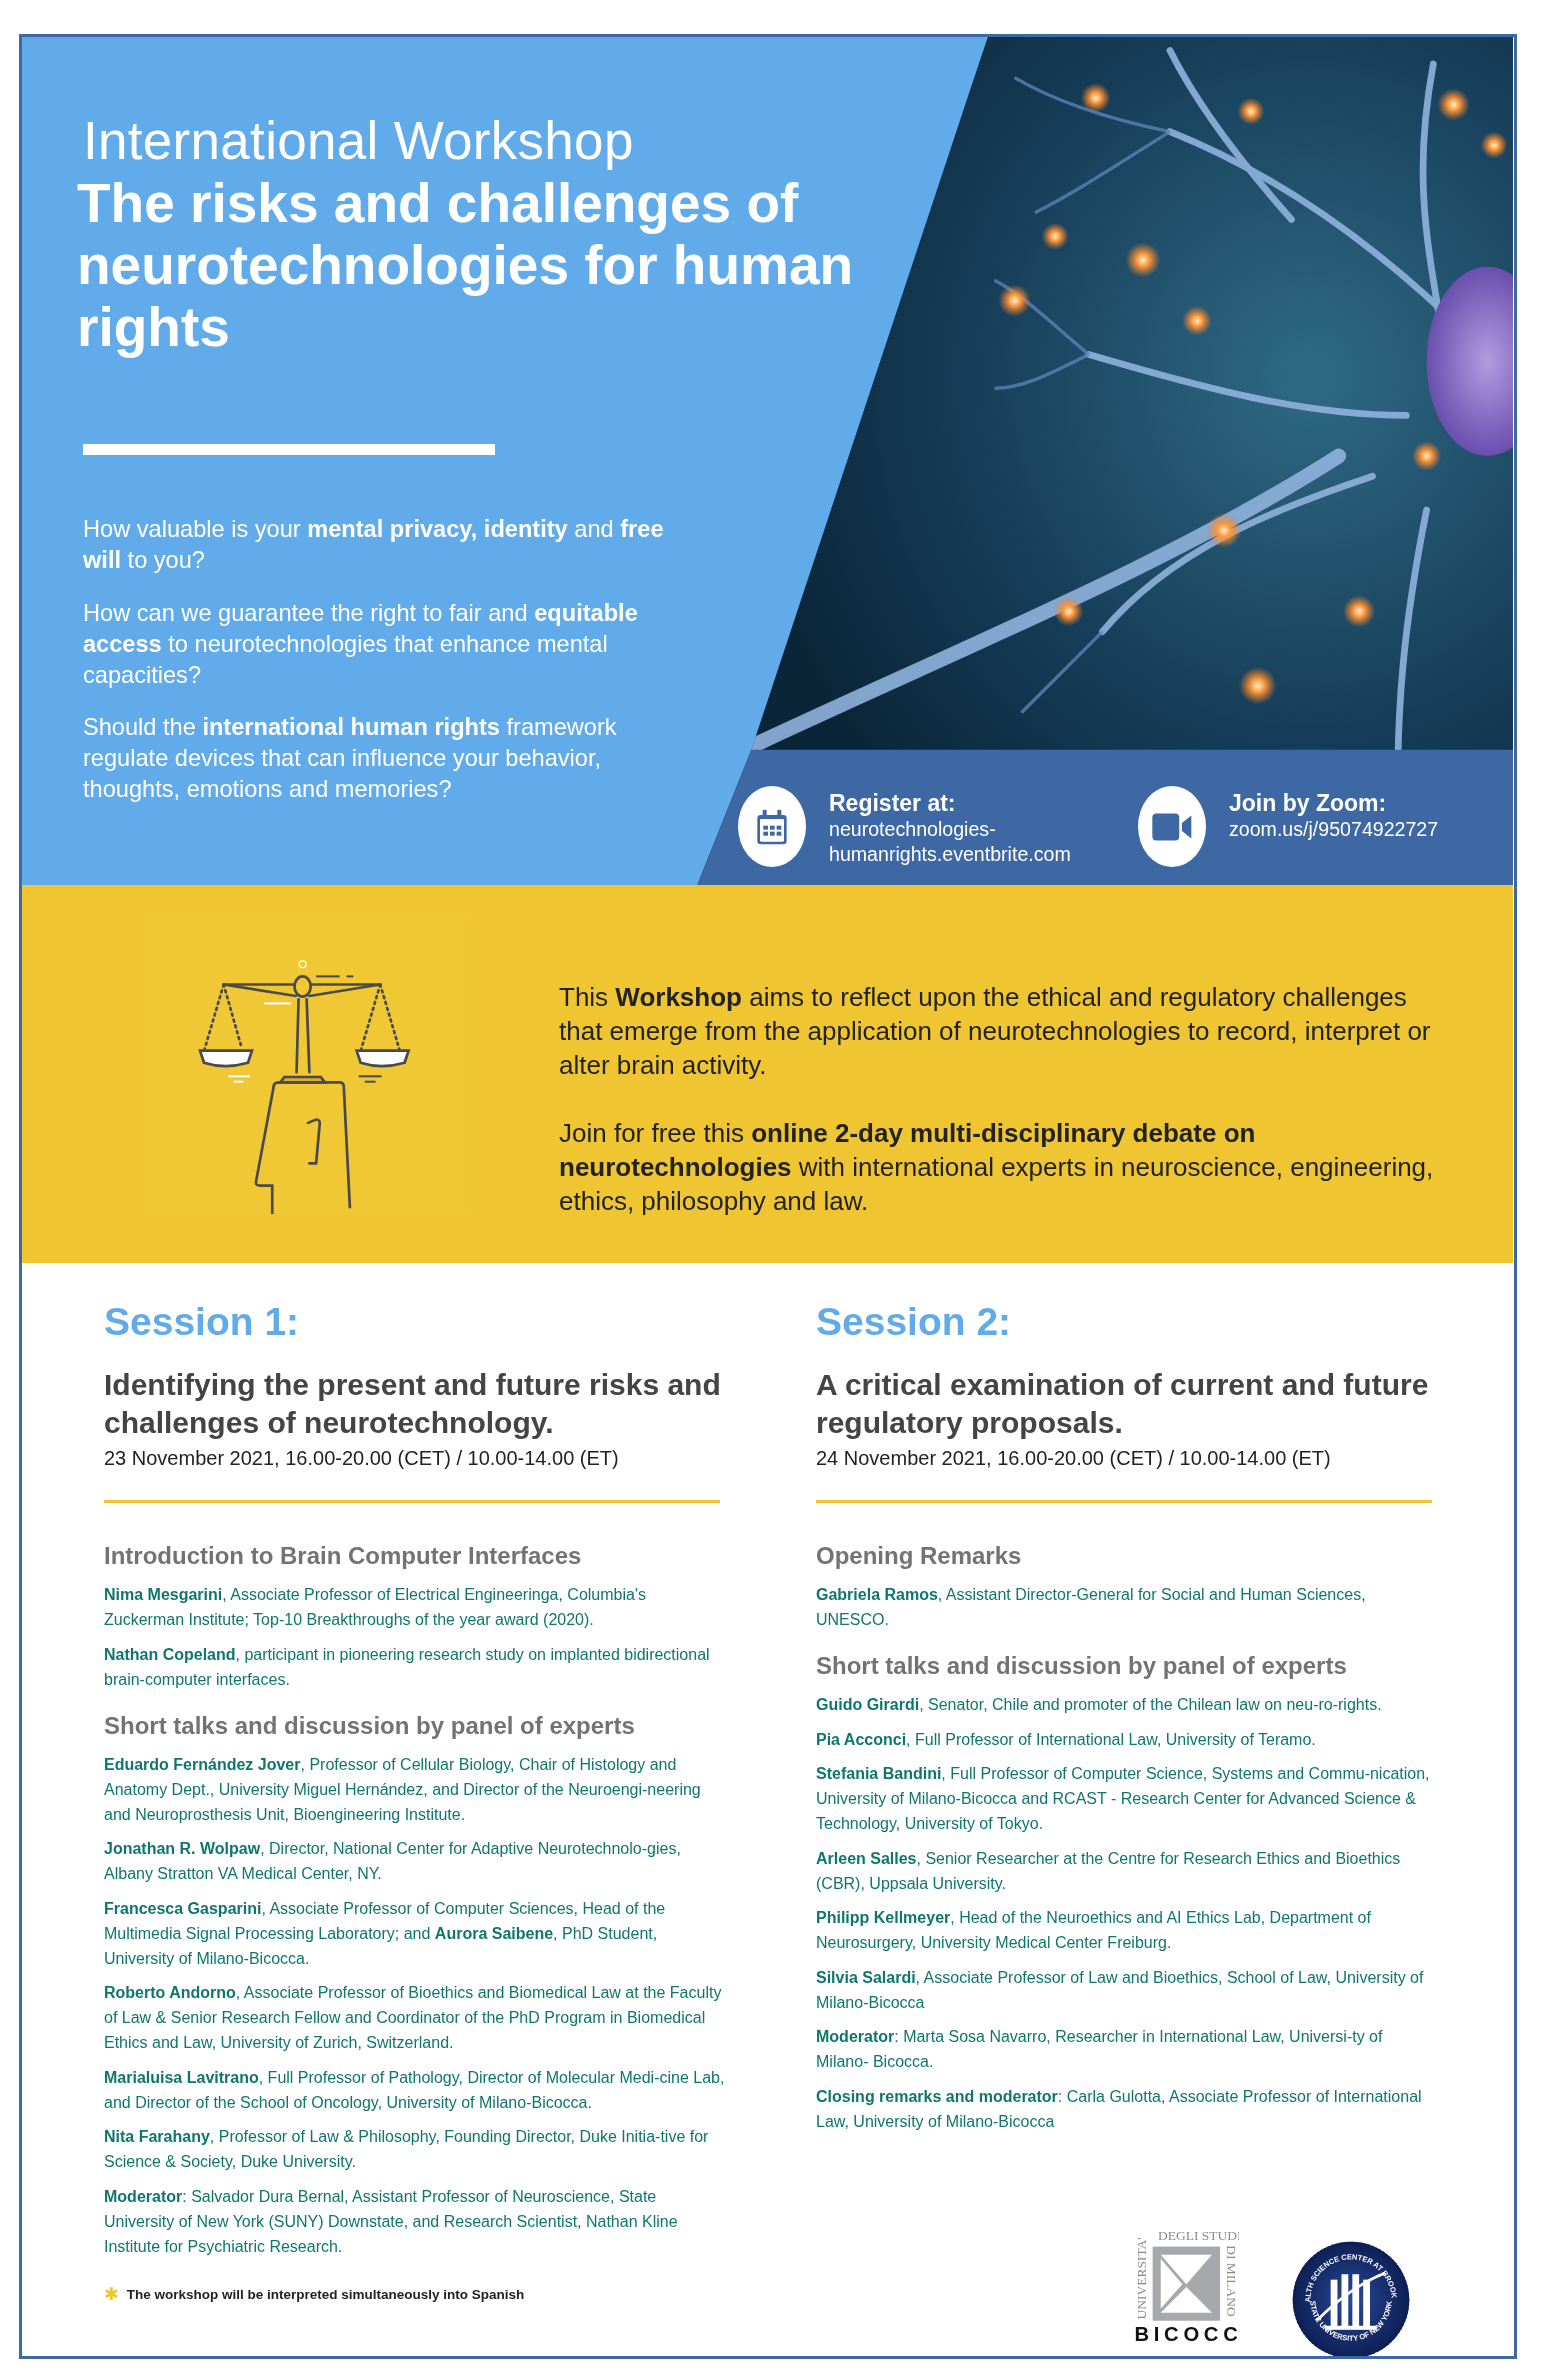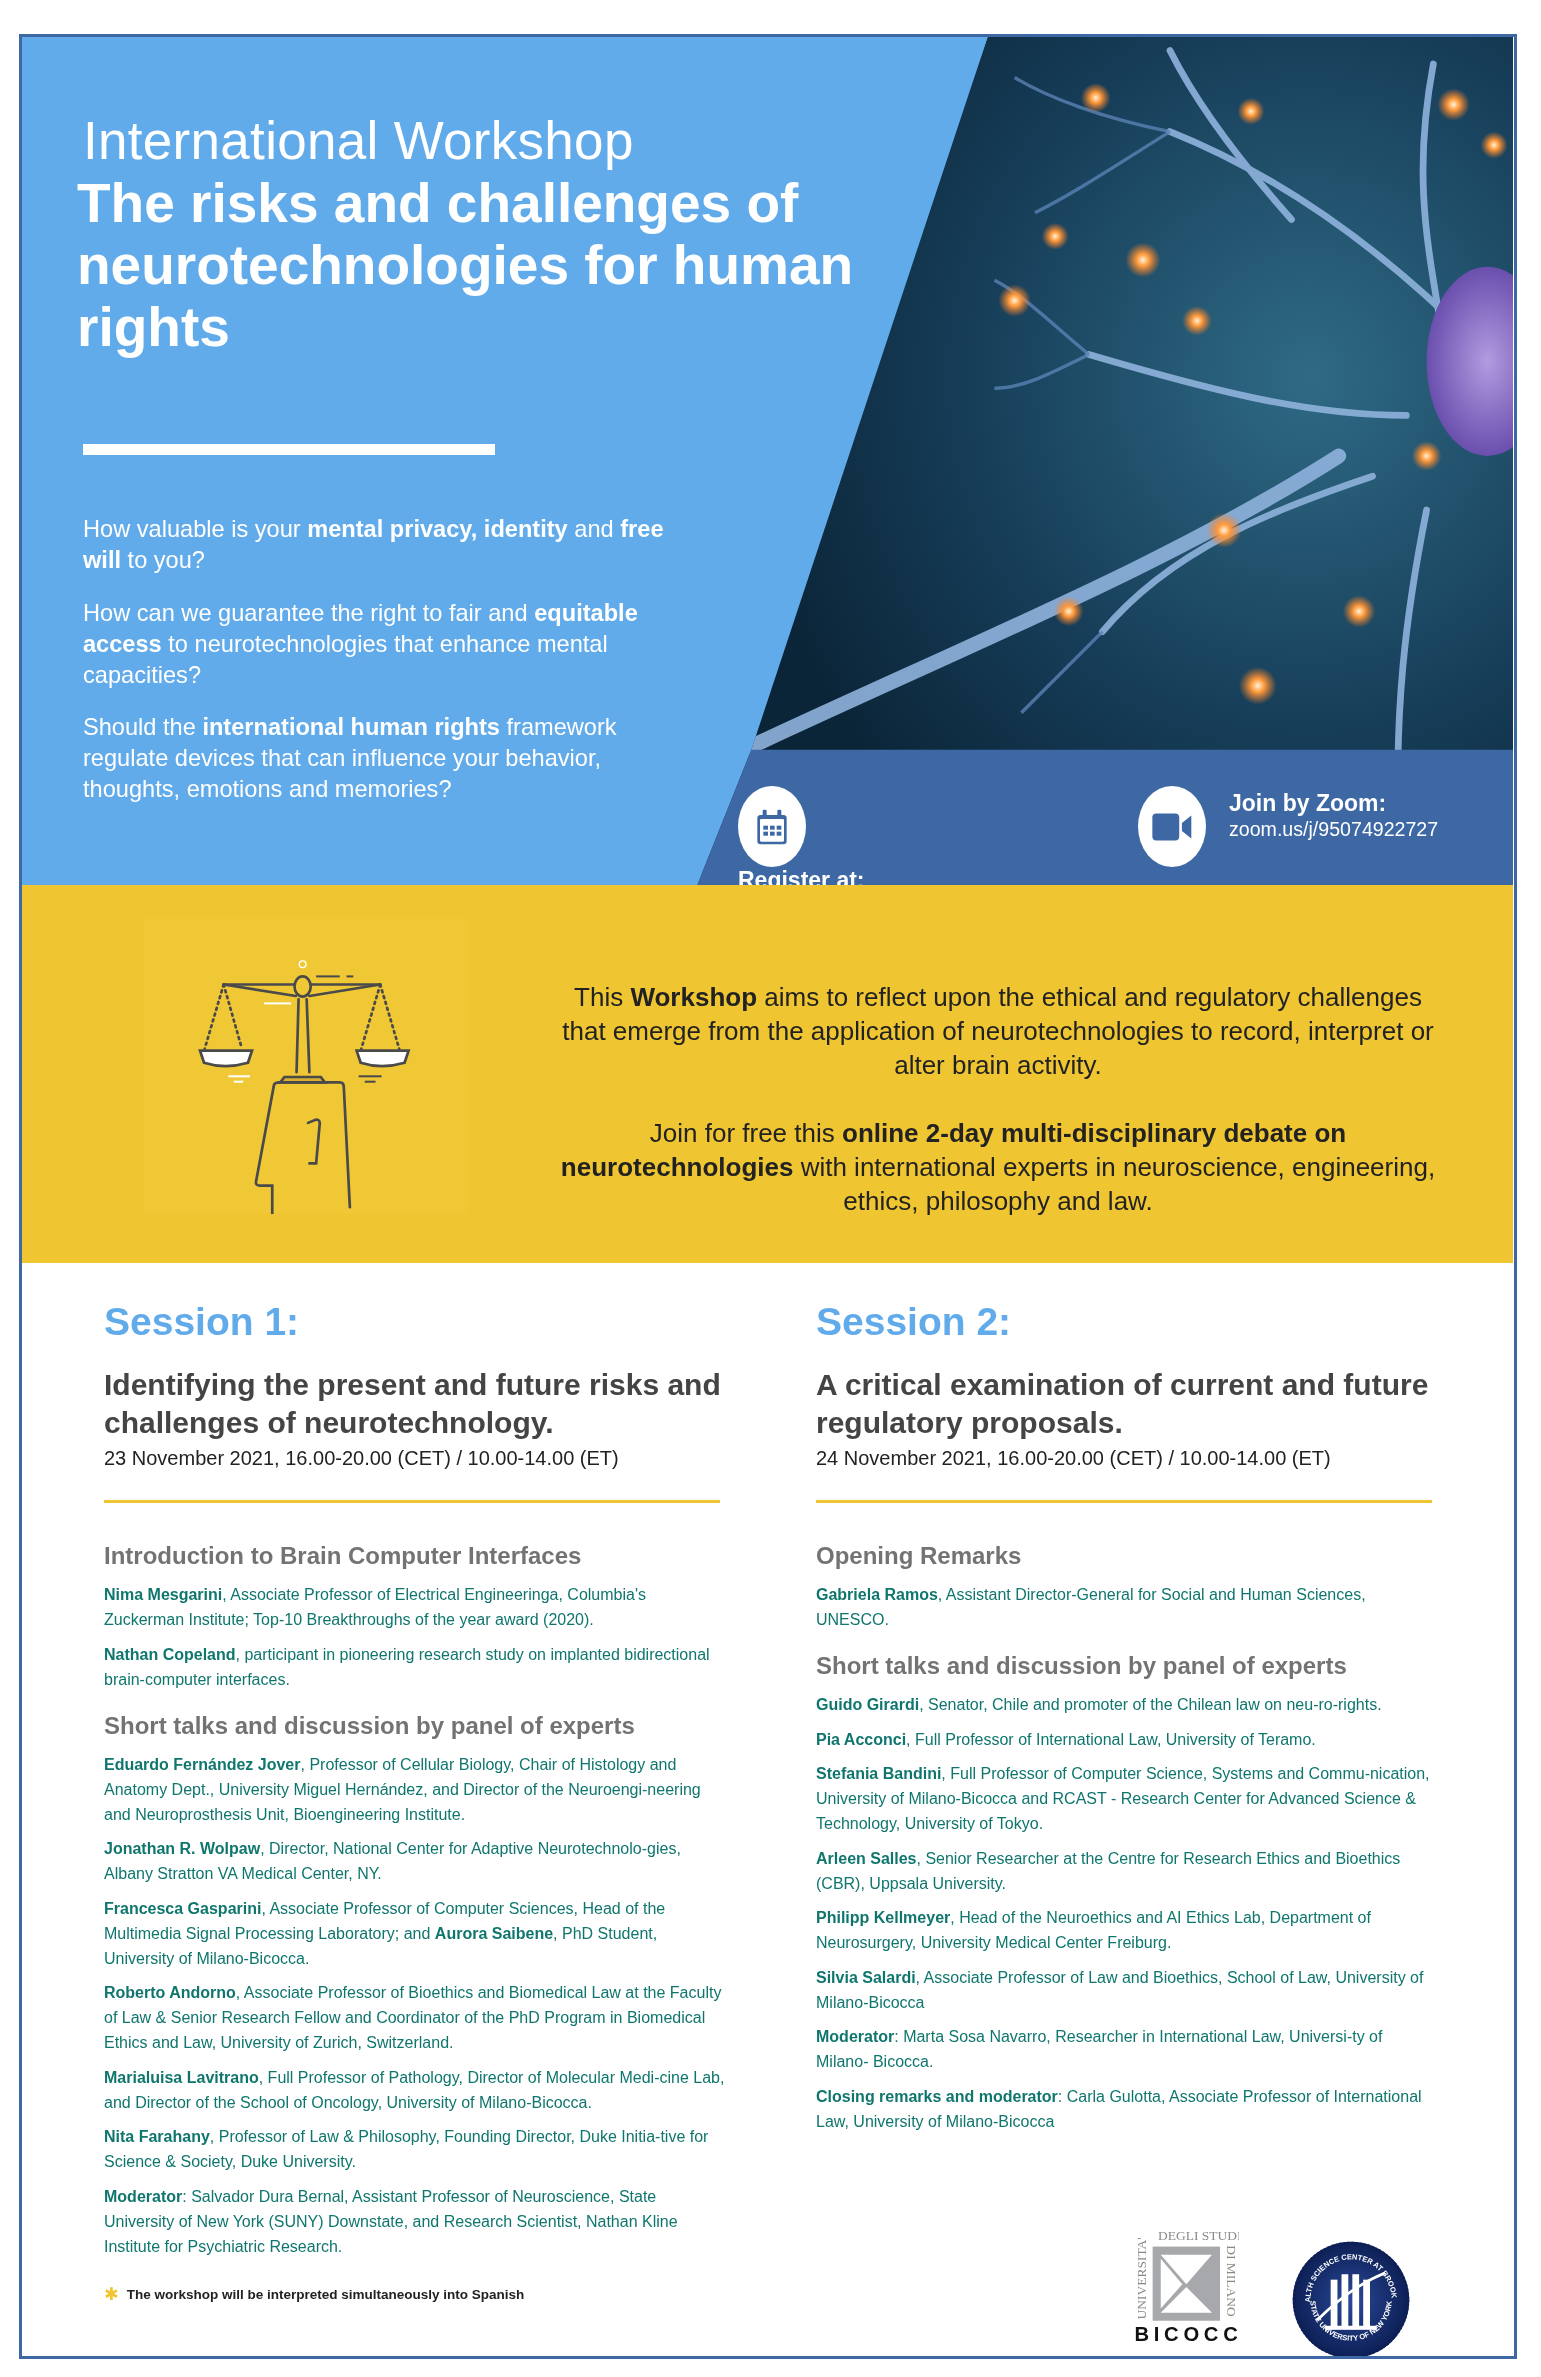--- a/index.html
+++ b/index.html
@@ -43,21 +43,21 @@
     .date-time { margin-top: 9.5px; font-size: 20px; font-weight: bold; }
     .reg-item { position: absolute; top: 753px; display: flex; align-items: flex-start; color: #fff; }
     .reg-circle {
       width: 68px; height: 81px; border-radius: 50%; background: #fff;
       display: flex; align-items: center; justify-content: center; margin-right: 23px; margin-top: -4px;
     }
     .reg-label { font-size: 23px; font-weight: bold; line-height: 27px; }
     .reg-value { font-size: 19.6px; line-height: 25px; }
     
     .yellow {
-      position: absolute; left: 0; top: 848px; width: 1491px; height: 378px; background: #efc631; text-align: center;
+      position: absolute; left: 0; top: 848px; width: 1491px; height: 378px; background: #efc631;
     }
     .illus { position: absolute; left: 122px; top: 32px; width: 324px; height: 297px; background: #f0c836; }
     .about { position: absolute; left: 537px; top: 95px; width: 878px; font-size: 26px; line-height: 34px; color: #222; }
     .about p { margin: 0 0 34px 0; }
     
     .session { position: absolute; top: 1263px; width: 621px; }
     .s1 { left: 82px; } .s2 { left: 794px; }
     .s-head { font-size: 39px; font-weight: bold; color: #62abeb; }
     .s-sub { margin-top: 22px; font-size: 30px; line-height: 38px; font-weight: bold; color: #444; }
     .s-date { margin-top: 5.4px; font-size: 20px; color: #222; }
@@ -138,21 +138,21 @@
     <div class="title">The risks and challenges of neurotechnologies for human rights</div>
     <div class="title-rule"></div>
 
     <div class="questions">
       <p><span>How valuable is your </span><b>mental privacy, identity</b><span> and </span><b>free will</b><span> to you?</span></p>
       <p><span>How can we guarantee the right to fair and </span><b>equitable access</b><span> to neurotechnologies that enhance mental capacities?</span></p>
       <p><span>Should the </span><b>international human rights</b><span> framework regulate devices that can influence your behavior, thoughts, emotions and memories?</span></p>
     </div>
 
 
-    <div class="reg-item" style="left:716px;flex-direction:column;">
+    <div class="reg-item" style="left:716px;">
       <div class="reg-circle">
         <svg width="32" height="38" viewBox="0 0 48 56">
           <rect x="2" y="10" width="44" height="44" rx="5" fill="#3d68a4"></rect>
           <rect x="10" y="2" width="6" height="12" rx="2" fill="#3d68a4"></rect>
           <rect x="32" y="2" width="6" height="12" rx="2" fill="#3d68a4"></rect>
           <rect x="6" y="16" width="36" height="34" rx="2" fill="#fff"></rect>
           <g fill="#3d68a4">
             <rect x="11" y="26" width="7" height="6"></rect>
               <rect x="21" y="26" width="7" height="6"></rect>
               <rect x="31" y="26" width="7" height="6"></rect>

